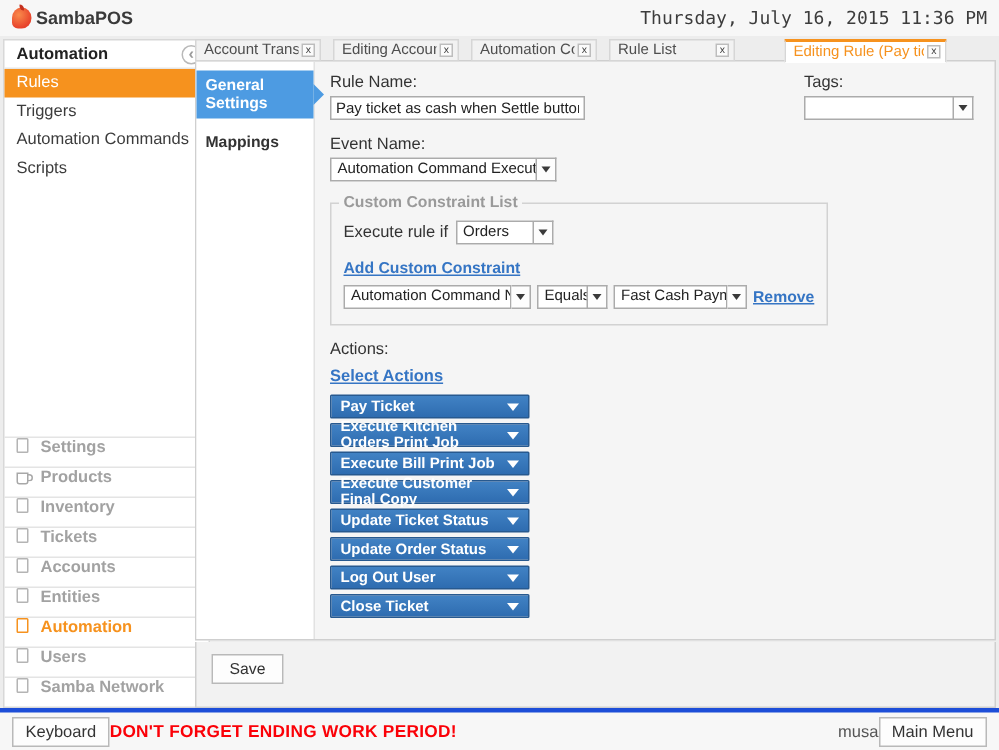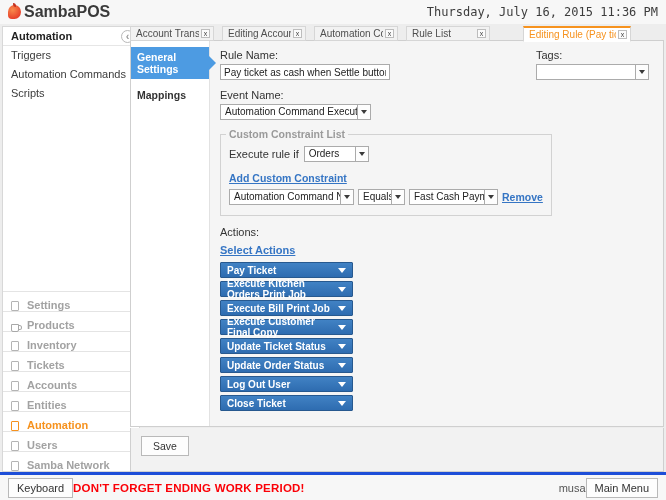--- a/index.html
+++ b/index.html
@@ -8,30 +8,30 @@
     position:relative; overflow:hidden;
     background:#EDEDED;
     font-family:"Liberation Sans", sans-serif;
     font-size:11px; color:#333;
   }
   
   .header { position:absolute; top:0; left:0; right:0; height:24px; background:#F7F7F7; display:flex; align-items:center; padding:0 8px; }
   .logo { display:flex; align-items:center; gap:3px; }
   .flame { width:13px; height:14px; border-radius:50% 50% 50% 4px; background:radial-gradient(circle at 35% 35%, #F98A4B, #E8432B 70%); position:relative; }
   .flame::before { content:""; position:absolute; top:-2px; left:5px; width:3px; height:4px; background:#C4301E; border-radius:0 3px 0 3px; }
-  .logo-text { font-weight:bold; font-size:16px; color:#3A3A3A; letter-spacing:0; }
+  .logo-text { font-weight:bold; font-size:12px; color:#3A3A3A; letter-spacing:0; }
   .datetime { margin-left:auto; font-family:"DejaVu Sans Mono", monospace; font-size:12px; color:#3C3C3C; }
   
   .sidebar { position:absolute; left:2px; top:26px; bottom:28px; width:138px; background:#FFF; border:1px solid #D8D8D8; }
   .sidebar-header { height:19px; display:flex; align-items:center; padding:0 5px 0 8px; border-bottom:1px solid #E6E6E6; font-weight:bold; color:#222; }
   .back-circle { margin-left:auto; width:13px; height:13px; border:1px solid #B9B9B9; border-radius:50%; color:#9A9A9A; font-size:11px; line-height:10px; text-align:center; cursor:pointer; }
   .nav-item { height:19px; line-height:19px; padding-left:8px; color:#3C3C3C; cursor:pointer; white-space:nowrap; }
   .nav-item.selected { background:#F6921E; color:#FFF; }
   .modules { position:absolute; bottom:0; left:0; right:0; }
-  .module { height:20px; display:flex; align-items:flex-end; gap:8px; padding-left:8px; border-top:1px solid #E4E4E4; font-weight:bold; color:#A2A2A2; cursor:pointer; white-space:nowrap; }
+  .module { height:20px; display:flex; align-items:flex-start; gap:8px; padding-left:8px; border-top:1px solid #E4E4E4; font-weight:bold; color:#A2A2A2; cursor:pointer; white-space:nowrap; }
   .module .mod-icon { width:8px; height:10px; border:1px solid #B4B4B4; border-radius:1px; flex-shrink:0; }
   .module.active { color:#F6921E; }
   .module.active .mod-icon { border-color:#F6921E; }
   .cup { position:relative; width:10px; height:10px; border:none !important; }
   .cup::before { content:""; position:absolute; left:0; top:3px; width:6px; height:6px; border:1px solid #A8A8A8; border-radius:0 0 2px 2px; }
   .cup::after { content:""; position:absolute; left:7px; top:4px; width:3px; height:3px; border:1px solid #A8A8A8; border-left:none; border-radius:0 3px 3px 0; }
   
   .main { position:absolute; left:130px; right:2px; top:24px; bottom:28px; }
   .tabstrip { position:absolute; top:1px; left:0; right:0; height:16px; display:flex; align-items:flex-end; }
   .tab { width:84px; height:15px; margin-right:8px; background:#F2F2F2; border:1px solid #D6D6D6; display:flex; align-items:center; justify-content:space-between; padding:0 3px 0 5px; cursor:pointer; position:relative; z-index:2; }
@@ -82,20 +82,21 @@
     <span class="logo-text">SambaPOS</span>
   </div>
   <span class="datetime">Thursday, July 16, 2015 11:36 PM</span>
 </div>
 
 <div class="sidebar">
   <div class="sidebar-header">
     <span>Automation</span>
     <span class="back-circle">‹</span>
   </div>
+  <div class="nav-item selected">Rules</div>
   <div class="nav-item">Triggers</div>
   <div class="nav-item">Automation Commands</div>
   <div class="nav-item">Scripts</div>
 
   <div class="modules">
     <div class="module">
       <span class="mod-icon"></span>
       <span>Settings</span>
     </div>
     <div class="module">

